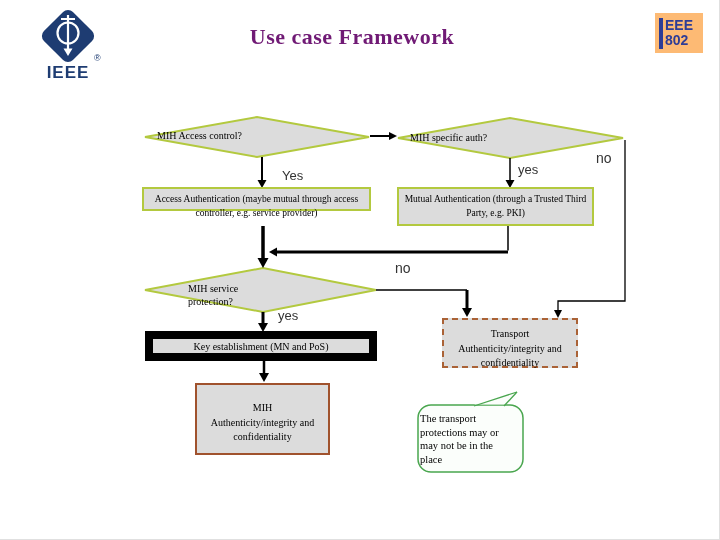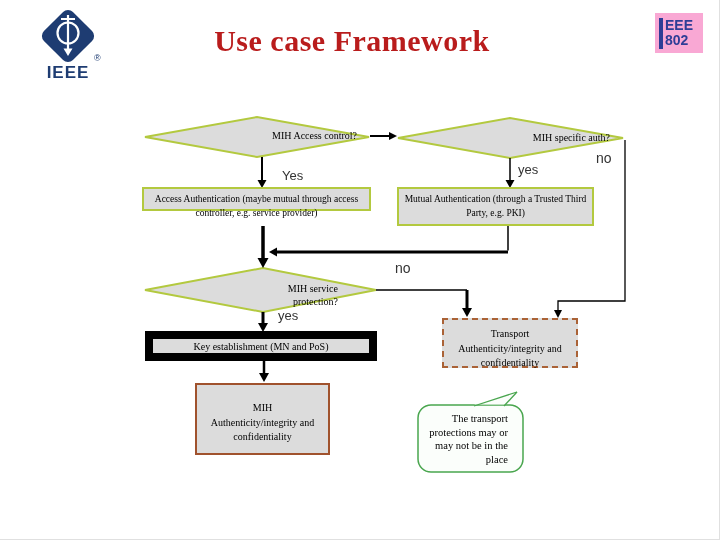--- a/index.html
+++ b/index.html
@@ -1,40 +1,40 @@
 <!DOCTYPE html>
 <html><head>
 <meta charset="utf-8">
 <style>
   html,body{margin:0;padding:0;background:#fff;}
   #slide{position:relative;width:720px;height:540px;background:#ffffff;overflow:hidden;
          font-family:"Liberation Serif",serif;border-right:1px solid #e0e0e0;border-bottom:1px solid #e0e0e0;box-sizing:border-box;}
   .abs{position:absolute;}
-  #title{left:0;top:24px;width:704px;text-align:center;font-size:30px;font-weight:bold;color:#b91c1c;
+  #title{left:0;top:24px;width:704px;text-align:center;font-size:22px;font-weight:bold;color:#701a75;
          font-family:"Liberation Serif",serif;letter-spacing:.5px;z-index:3;}
   
-  .node-text{position:absolute;text-align:right;color:#000;z-index:3;font-family:"Liberation Serif",serif;}
+  .node-text{position:absolute;text-align:left;color:#000;z-index:3;font-family:"Liberation Serif",serif;}
   .flow-label{position:absolute;color:#333;font-family:"Liberation Sans",sans-serif;z-index:3;}
   
   .fbox{position:absolute;box-sizing:border-box;background:#dcdcdc;text-align:center;z-index:2;
         font-family:"Liberation Serif",serif;color:#000;}
   #box-access,#box-mutual{border:2px solid #b3c93f;font-size:9.5px;line-height:14px;padding-top:3px;}
   #box-access{left:142px;top:187px;width:229px;height:24px;}
   #box-mutual{left:380px;top:187px;width:197px;height:39px;margin-left:17px;}
   #box-key{left:145px;top:331px;width:232px;height:30px;border:8px solid #000000;font-size:10px;
            display:flex;align-items:center;justify-content:center;}
   #box-mih{left:195px;top:383px;width:135px;height:72px;border:2px solid #a0522d;font-size:10px;
            line-height:14.5px;padding-top:16px;}
   #box-transport{left:442px;top:318px;width:136px;height:50px;border:2px dashed #aa6236;font-size:10px;
            line-height:14.5px;padding-top:7px;}
   #callout-text{left:420px;top:412px;width:88px;font-size:10.5px;line-height:13.5px;z-index:3;}
   
   #wires{position:absolute;left:0;top:0;z-index:1;}
   
-  #badge-802{left:655px;top:13px;width:48px;height:40px;background:#f9a8d4;display:flex;align-items:center;
+  #badge-802{left:655px;top:13px;width:48px;height:40px;background:#fdba74;display:flex;align-items:center;
              padding-left:4px;box-sizing:border-box;z-index:3;}
   #badge-802 .bar{width:4px;height:31px;background:#2e3d96;margin-right:2px;}
   #badge-802 .lines{display:flex;flex-direction:column;}
   #badge-802 .lines span{font-family:"Liberation Sans",sans-serif;font-weight:bold;font-size:14px;
              line-height:15px;color:#2e3d96;}
   #logo-ieee{left:28px;top:6px;z-index:3;}
 </style>
 </head>
 <body>
 

